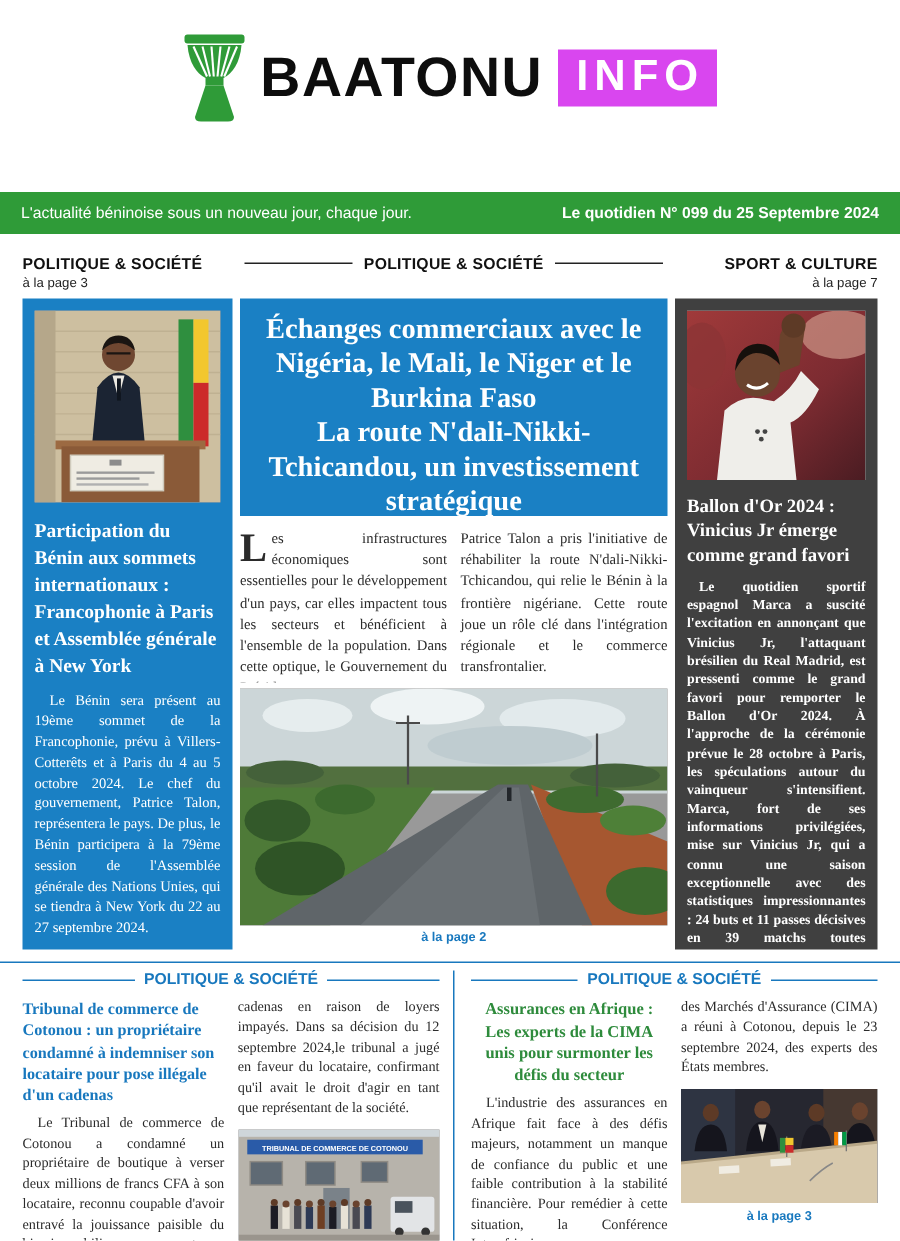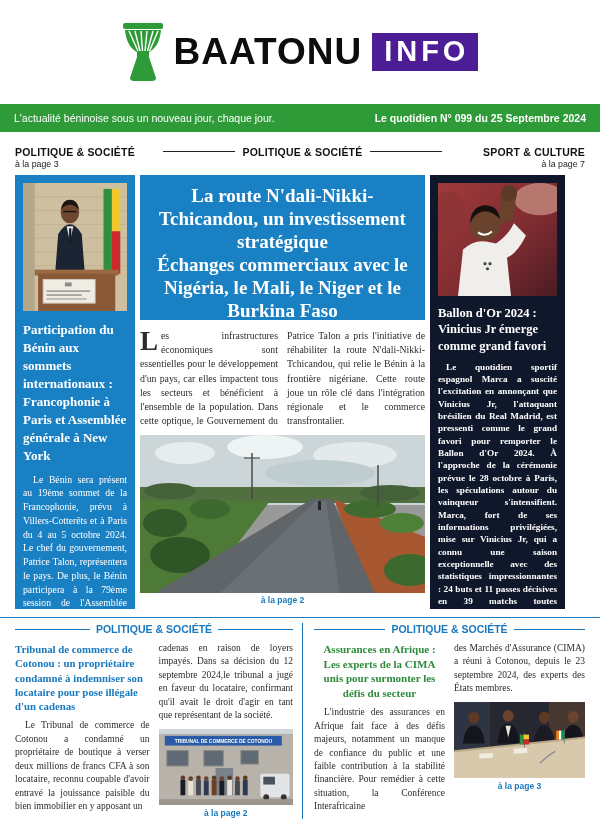--- a/index.html
+++ b/index.html
@@ -4,49 +4,49 @@
 <style>
   * { box-sizing: border-box; margin: 0; padding: 0; }
   html,body { width:600px; height:827px; background:#fff; overflow:hidden;
     font-family:"Liberation Serif", serif; }
 
   
   .masthead { height:104px; display:flex; align-items:center; justify-content:center; gap:10px;border-radius:12px; }
   .drum { width:42px; height:60px; }
   .brand-main { font-family:"Liberation Sans", sans-serif; font-weight:800; font-size:37px;
     color:#0d0d0d; letter-spacing:1px; }
-  .brand-badge { background:#4c1d95; color:#fff; font-family:"Liberation Sans", sans-serif;
+  .brand-badge { background:#d946ef; color:#fff; font-family:"Liberation Sans", sans-serif;
     font-weight:800; font-size:29px; letter-spacing:4px; padding:2px 9px 3px 12px;text-align:right; }
 
   
   .green-bar { height:28px; background:#2f9b38; color:#fff; display:flex; align-items:center;
     justify-content:space-between; padding:0 14px; font-family:"Liberation Sans", sans-serif;
-    font-size:10.5px; }
+    font-size:10.5px;margin-top:24px; }
   .green-bar .edition { font-weight:700;text-align:center; }
 
   .content { padding:0 15px; }
 
   
   .top-sections { margin-top:14px; display:flex; align-items:flex-start;
     font-family:"Liberation Sans", sans-serif; }
   .ts-label { font-weight:800; font-size:10.5px; color:#111; letter-spacing:0.2px; white-space:nowrap; }
   .ts-page { font-size:8.8px; color:#222; margin-top:1px; }
   .ts-left { width:140px; }
   .ts-center { text-align:center; }
   .ts-right { width:135px; text-align:right; }
   .ts-line { flex:1; border-top:1px solid #222; margin:5px 8px 0 8px; }
 
   
   .main-row { display:flex; gap:5px; margin-top:6px; height:434px; }
-  .col-left { width:120px; }
+  .col-left { width:140px; }
   .col-center { width:285px; display:flex; flex-direction:column; }
   .col-right { width:135px; }
 
   .blue-box { background:#1a80c4; height:100%; padding:8px; color:#fff; overflow:hidden; }
-  .green-box { background:#0f172a; height:100%; padding:8px; color:#fff; overflow:hidden; }
+  .green-box { background:#404040; height:100%; padding:8px; color:#fff; overflow:hidden; }
   .photo-frame { width:100%; overflow:hidden; background:#999; }
   .photo-frame svg { display:block; width:100%; height:100%; }
 
   .left-title { font-size:13px; font-weight:bold; line-height:1.38; margin-top:10px; }
   .left-body  { font-size:9.7px; line-height:1.42; margin-top:8px; text-align:justify; text-indent:10px; }
 
   .headline-box { background:#1a80c4; color:#fff; height:145px; padding:10px 6px;
     text-align:center; font-weight:bold; font-size:19px; line-height:1.21; }
   .center-body { display:flex; gap:9px; margin-top:9px; height:102px; overflow:hidden;
     font-size:9.8px; line-height:1.45; color:#2b2b2b; text-align:justify; }
@@ -154,22 +154,22 @@
             <rect x="28" y="117" width="48" height="1.6" fill="#b0b0b0"></rect>
           </svg>
         </div>
         <div class="left-title">Participation du Bénin aux sommets internationaux : Francophonie à Paris et Assemblée générale à New York</div>
         <div class="left-body">Le Bénin sera présent au 19ème sommet de la Francophonie, prévu à Villers-Cotterêts et à Paris du 4 au 5 octobre 2024. Le chef du gouvernement, Patrice Talon, représentera le pays. De plus, le Bénin participera à la 79ème session de l'Assemblée générale des Nations Unies, qui se tiendra à New York du 22 au 27 septembre 2024.</div>
       </div>
     </div>
 
     <div class="col-center">
       <div class="headline-box">
+        <div>Échanges commerciaux avec le Nigéria, le Mali, le Niger et le Burkina Faso</div>
         <div>La route N'dali-Nikki-Tchicandou, un investissement stratégique</div>
-        <div>Échanges commerciaux avec le Nigéria, le Mali, le Niger et le Burkina Faso</div>
       </div>
       <div class="center-body">
         <div class="ccol">
           <span class="dropcap">L</span><span>es infrastructures économiques sont essentielles pour le développement d'un pays, car elles impactent tous les secteurs et bénéficient à l'ensemble de la population. Dans cette optique, le Gouvernement du Président</span>
         </div>
         <div class="ccol">Patrice Talon a pris l'initiative de réhabiliter la route N'dali-Nikki-Tchicandou, qui relie le Bénin à la frontière nigériane. Cette route joue un rôle clé dans l'intégration régionale et le commerce transfrontalier.</div>
       </div>
       <div class="photo-frame center-photo">
         <svg viewBox="0 0 285 158" preserveAspectRatio="none">
           <rect width="285" height="70" fill="#ccd6d8"></rect>

